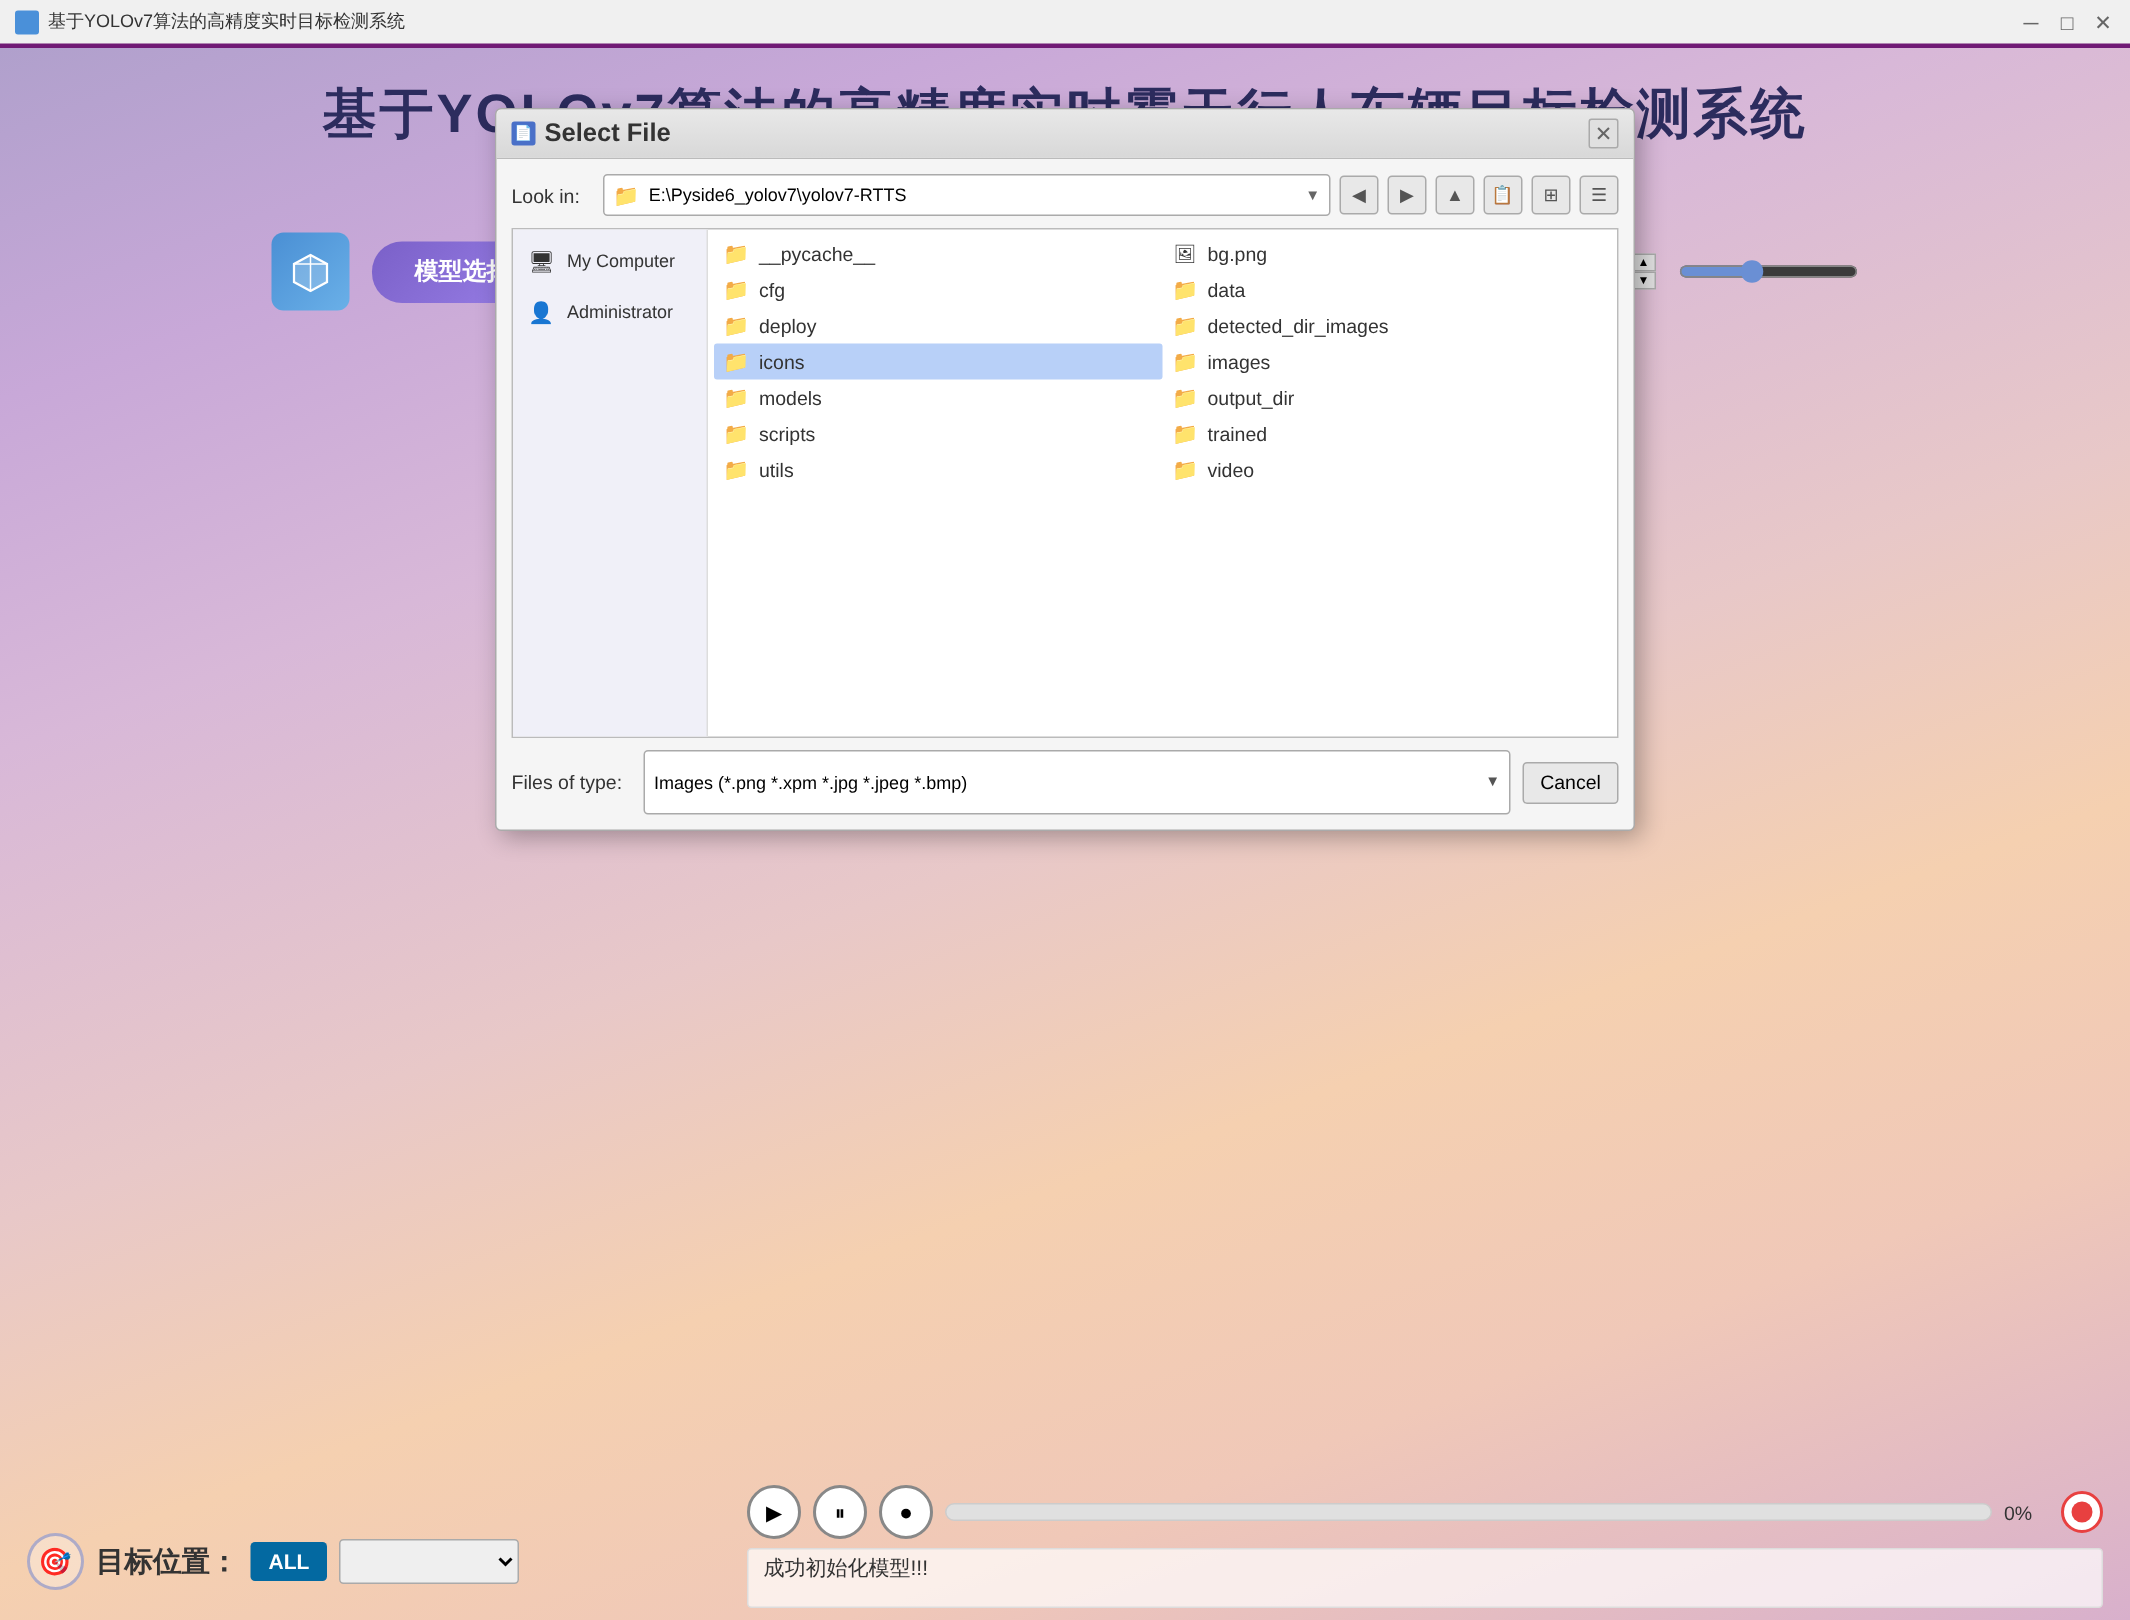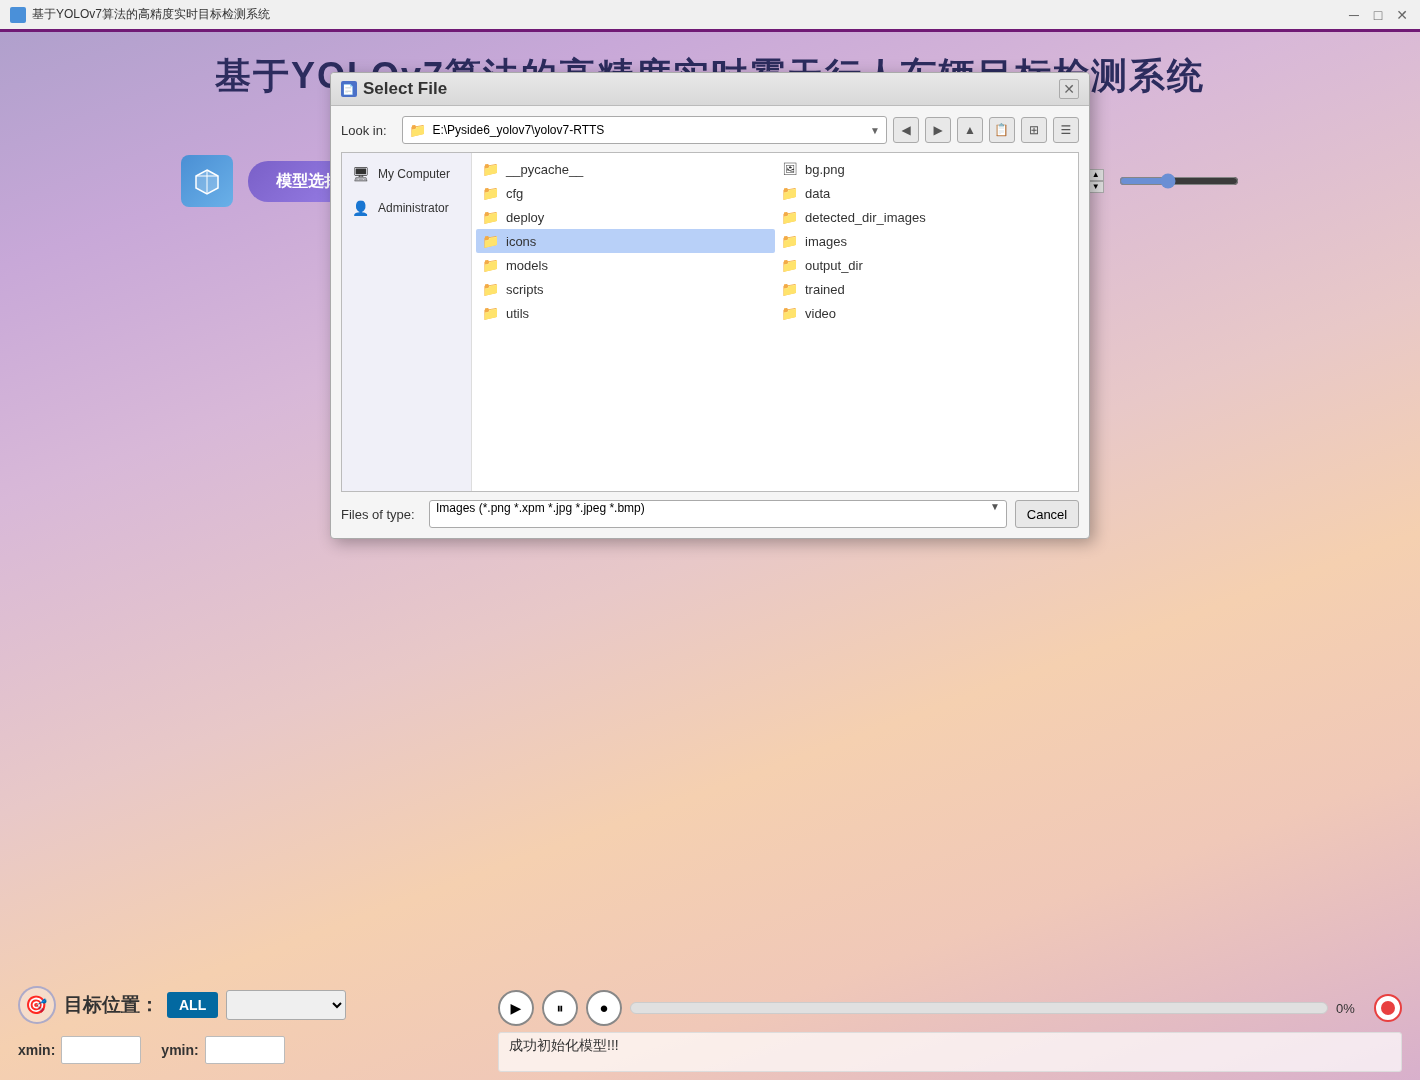--- a/index.html
+++ b/index.html
@@ -485,27 +485,27 @@
       align-items: center;
       gap: 8px;
     }
     .filetype-label {
       font-size: 13px;
       color: #333;
       min-width: 80px;
     }
     .filetype-combo {
       flex: 1;
-      height: 28px;
+      height: 43px;
       border: 1px solid #aaa;
       border-radius: 3px;
       padding: 0 6px;
       font-size: 12px;
       background: white;
-      display: flex; align-items: flex-start;
+      display: flex; align-items: center;
       cursor: pointer;
     }
     .filetype-text {
       flex: 1;
       font-size: 12px;
     }
     .filetype-arrow {
       font-size: 10px;
       color: #555;
     }
@@ -622,30 +622,20 @@
   <div style="position:absolute; bottom:0; left:10px; right:10px; z-index:1; padding:8px;">
 
     <div class="target-row">
       <div class="sidebar-icon">🎯</div>
       <span class="sidebar-label">目标位置：</span>
       <button class="target-select-btn">ALL</button>
       <select class="target-dropdown">
         <option></option>
       </select>
     </div>
-    <div class="coord-row">
-      <div class="coord-item">
-        <span class="coord-label">xmin:</span>
-        <div class="coord-input"></div>
-      </div>
-      <div class="coord-item">
-        <span class="coord-label">ymin:</span>
-        <div class="coord-input"></div>
-      </div>
-    </div>
   </div>
 
   <div style="position:absolute; bottom:0; left:490px; right:10px; z-index:1; padding:8px;">
     <div class="player-controls">
       <button class="play-btn">▶</button>
       <button class="play-btn">⏸</button>
       <button class="play-btn">⏺</button>
       <div class="progress-bar-container"></div>
       <span class="progress-percent">0%</span>
       <div class="record-btn">

